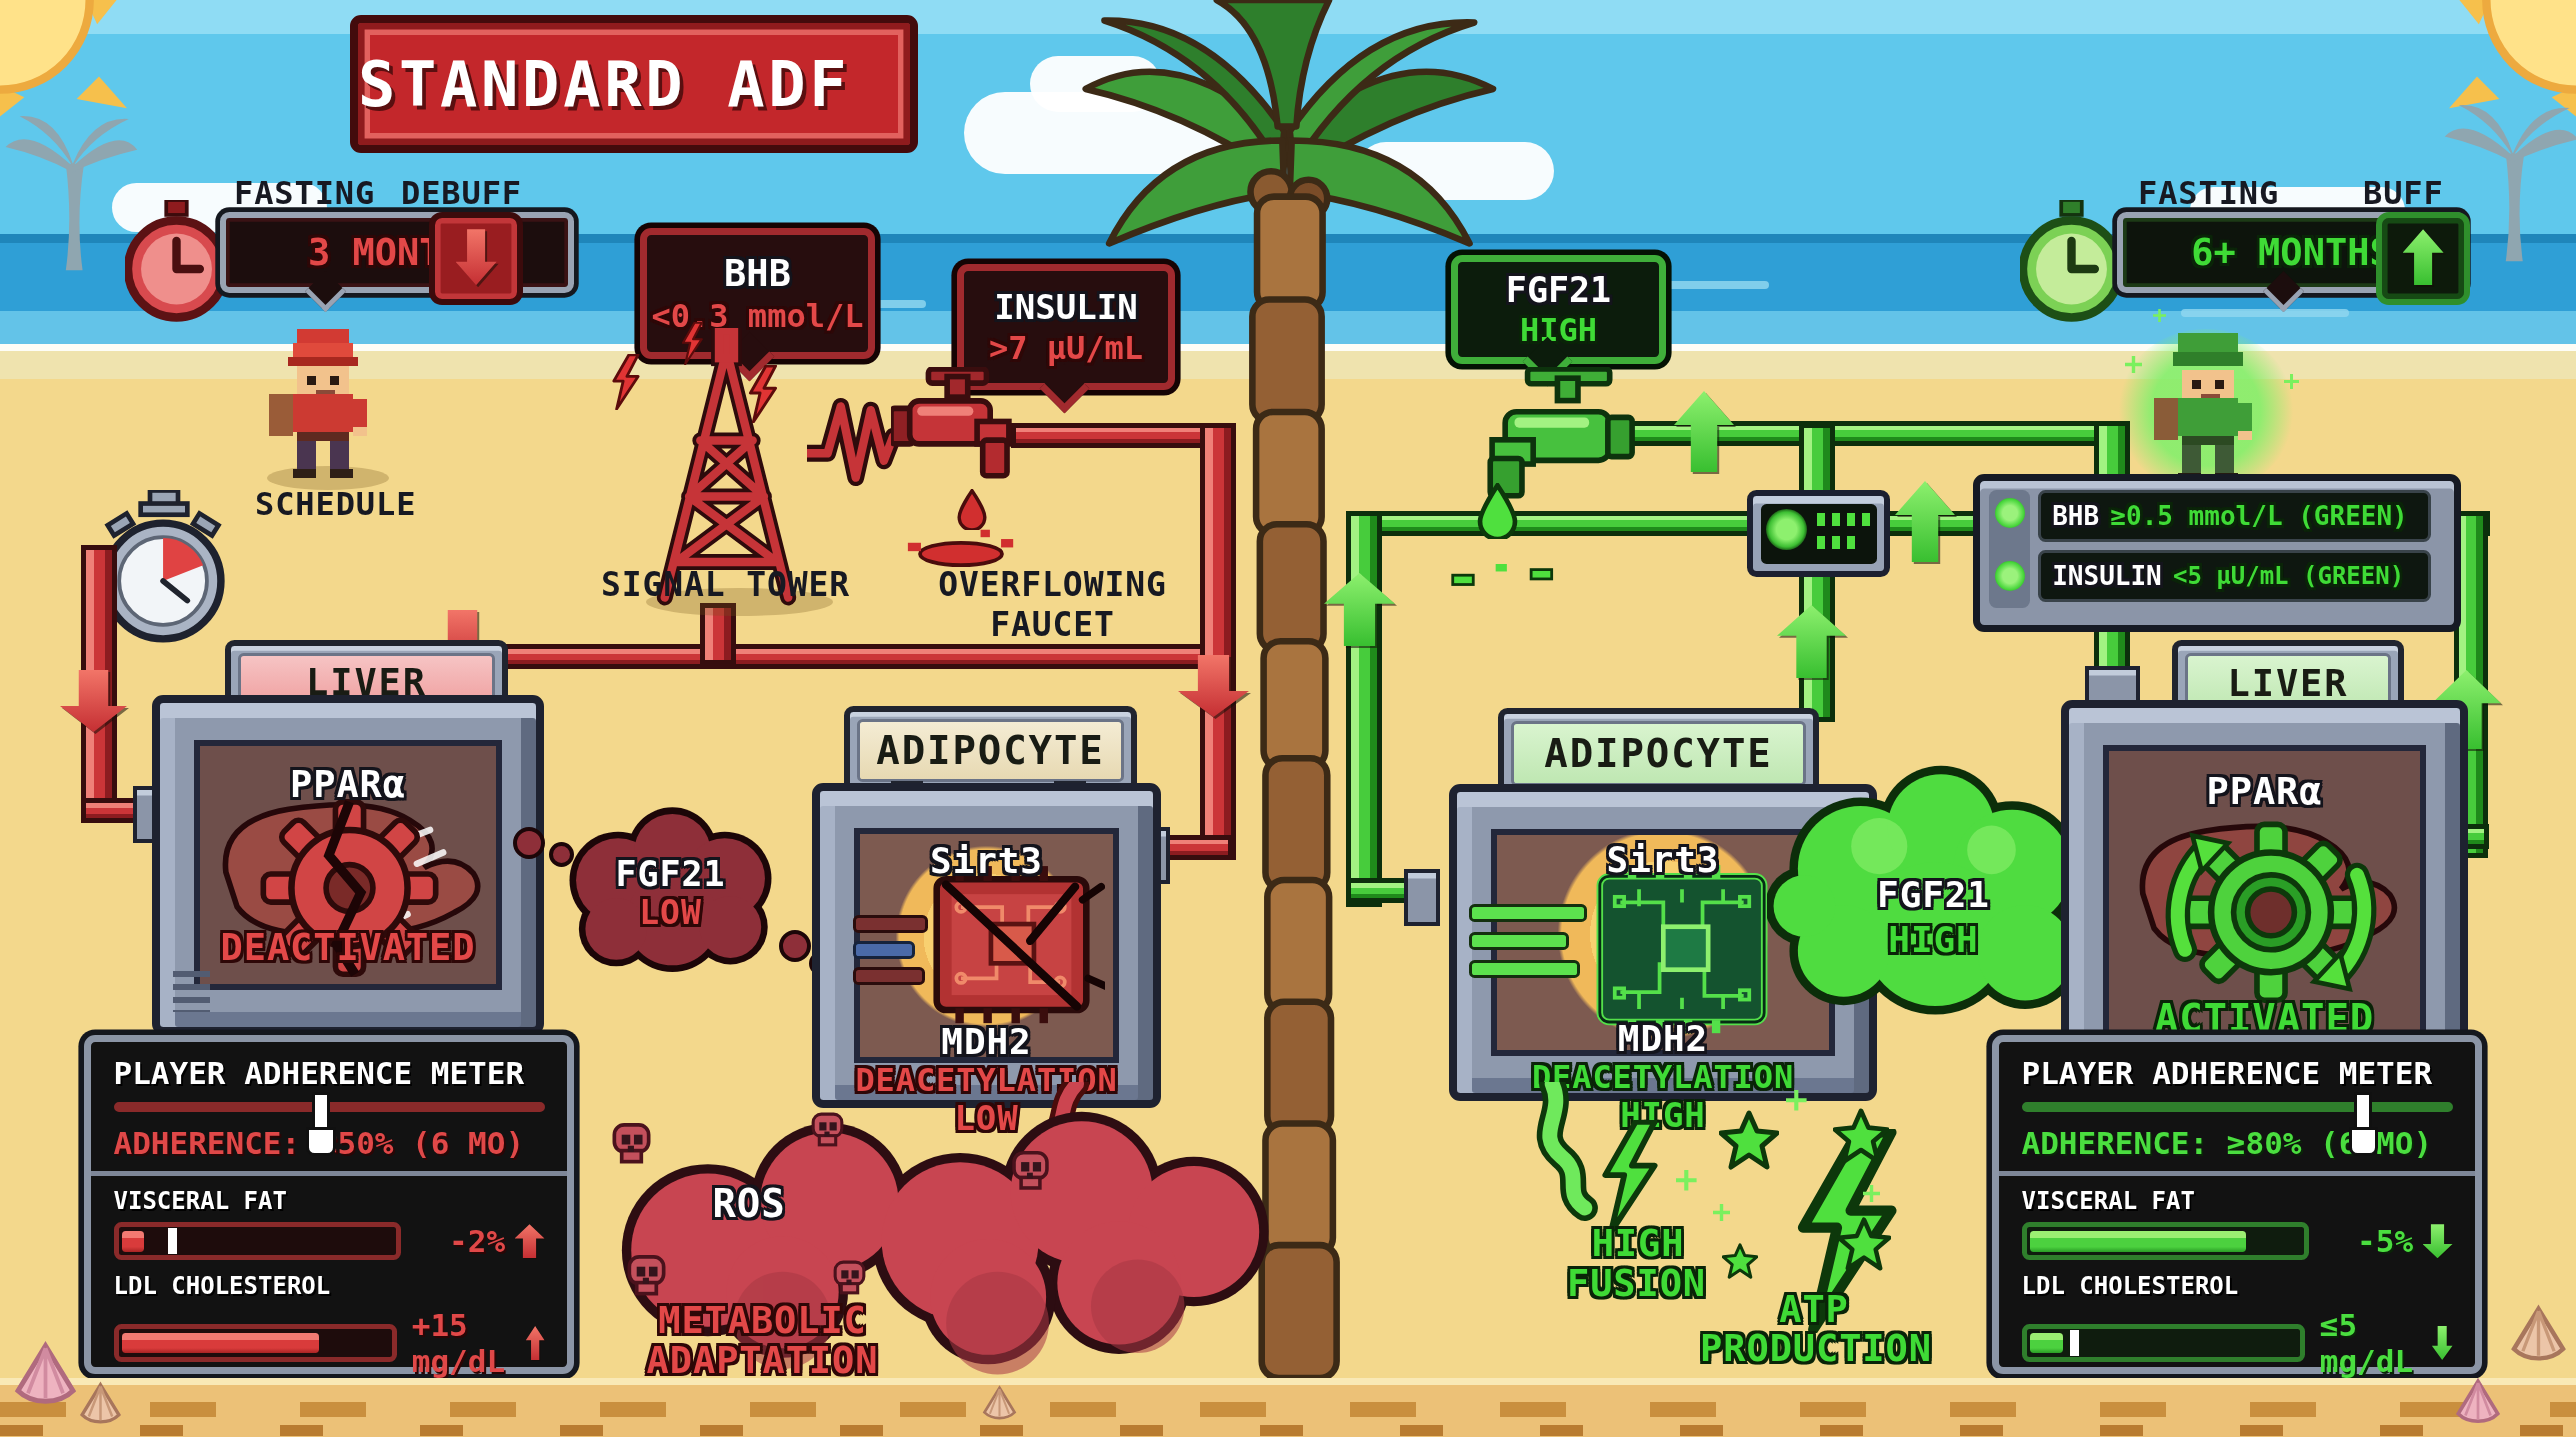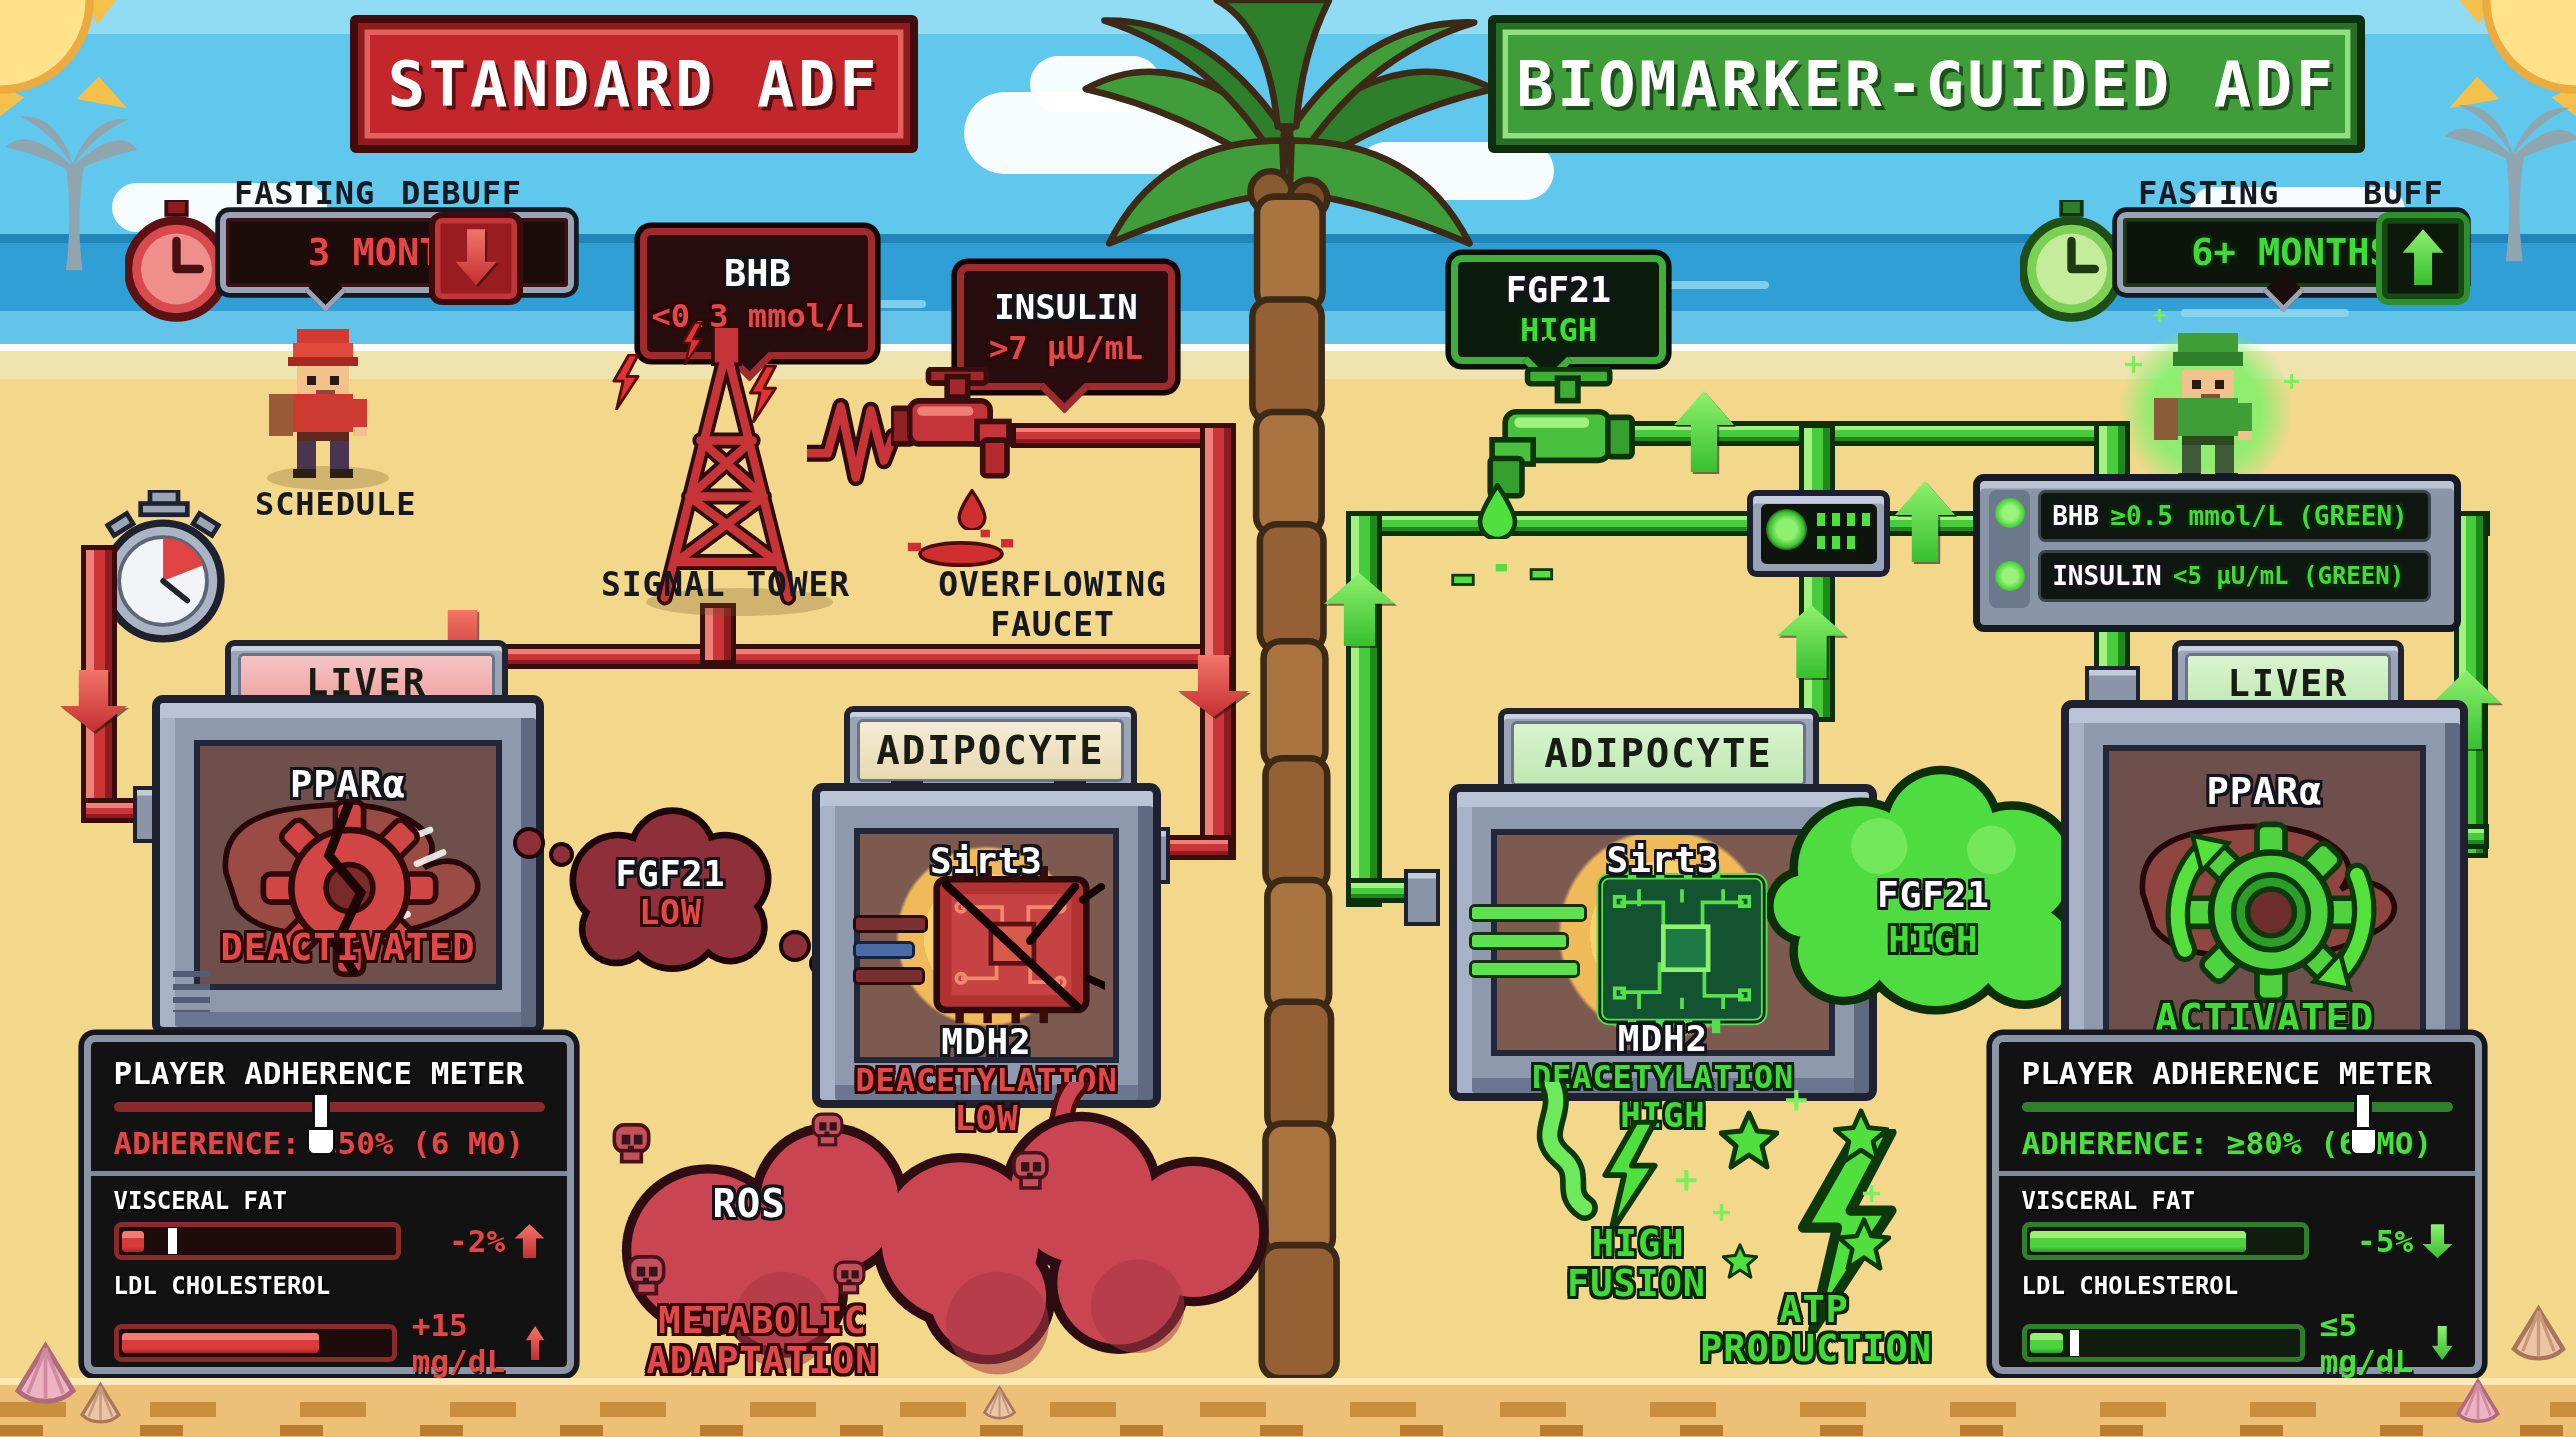--- a/index.html
+++ b/index.html
@@ -16,22 +16,22 @@
   .streak{position:absolute;height:7.5px;border-radius:5.6px;background:#8ed6ee;opacity:.85}
   .wcl{position:absolute;background:#ffffff;border-radius:56px;opacity:.95}
   
   .t{position:absolute;white-space:nowrap;letter-spacing:0.9px}
   .tc{text-align:center}
   .dark{color:#171922}
   .ow{color:#ffffff;text-shadow:-2.8px 0 #14141c,2.8px 0 #14141c,0 -2.8px #14141c,0 2.8px #14141c,-2.8px -2.8px #14141c,2.8px 2.8px #14141c,2.8px -2.8px #14141c,-2.8px 2.8px #14141c}
   .og{color:#3fdb36;text-shadow:-2.8px 0 #0a2408,2.8px 0 #0a2408,0 -2.8px #0a2408,0 2.8px #0a2408,-2.8px -2.8px #0a2408,2.8px 2.8px #0a2408,2.8px -2.8px #0a2408,-2.8px 2.8px #0a2408}
   .orr{color:#e34848;text-shadow:-2.8px 0 #2e0707,2.8px 0 #2e0707,0 -2.8px #2e0707,0 2.8px #2e0707,-2.8px -2.8px #2e0707,2.8px 2.8px #2e0707,2.8px -2.8px #2e0707,-2.8px 2.8px #2e0707}
   
-  .banner{position:absolute;border:8.4px solid #430b0c;border-radius:6px;background:#c3272b;
-    box-shadow:inset 0 0 0 6.6px #8f1b1d,inset 0 0 0 12px #e2615e;display:flex;align-items:center;justify-content:center}
+  .banner{position:absolute;border:8.4px solid #430b0c;border-radius:11px;background:#c3272b;
+    box-shadow:inset 0 0 0 6.6px #8f1b1d,inset 0 0 0 12px #e2615e;display:flex;align-items:center;}
   .banner.g{border-color:#0e2e0d;background:#3f9e39;box-shadow:inset 0 0 0 6.6px #2a6f27,inset 0 0 0 12px #8fe07f}
   .banner span{font-size:62px;color:#fff;letter-spacing:3.7px;text-shadow:3.7px 3.7px 0 #5a0f10}
   .banner.g span{text-shadow:3.7px 3.7px 0 #1c4f1a}
   
   .badge{position:absolute;background:#1c0d0d;border:6.6px solid #99a3b3;border-radius:9.4px;
     box-shadow:0 0 0 4.7px #15181f,inset 0 0 0 3.7px #3a1214;display:flex;align-items:center;justify-content:center}
   .badge.gb{background:#0d140c;box-shadow:0 0 0 4.7px #15181f,inset 0 0 0 3.7px #1c3a16}
   .badge span{font-size:37px}
   .bptr{position:absolute;width:24px;height:24px;background:#1c0d0d;border-right:5.6px solid #99a3b3;border-bottom:5.6px solid #99a3b3;transform:rotate(45deg)}
   .co{position:absolute;background:#270d0e;border:7.5px solid #a12a2e;border-radius:11.2px;box-shadow:0 0 0 5.6px #160404;
@@ -193,23 +193,20 @@
           <rect x="214" y="1070" width="68" height="140" rx="18" fill="#946034"></rect>
           <rect x="212" y="1200" width="72" height="140" rx="18"></rect>
           <rect x="208" y="1330" width="80" height="142" rx="18" fill="#946034"></rect>
         </g>
     </g>
   </svg>
 
   <div class="banner" style="left:350px;top:15px;width:552px;height:122px">
     <span>STANDARD ADF</span>
   </div>
-  <div class="banner g" style="left:1488px;top:15px;width:861px;height:122px">
-    <span>BIOMARKER-GUIDED ADF</span>
-  </div>
 
   <div class="t dark" style="left:234px;top:174px;width:168px;font-size:32px">FASTING</div>
   <div class="t dark" style="left:401px;top:174px;width:140px;font-size:32px">DEBUFF</div>
   <svg class="abs" style="left:125px;top:200px" width="103" height="125" viewBox="0 0 110 134">
     <rect x="44" y="0" width="22" height="16" fill="#8f1b1e" stroke="#3c0b0c" stroke-width="4"></rect>
     <circle cx="55" cy="74" r="52" fill="#d84a4e" stroke="#5c1214" stroke-width="9"></circle>
     <circle cx="55" cy="74" r="38" fill="#ef8f8c"></circle>
     <path d="M55 74 V44 M55 74 H80" stroke="#4a0f10" stroke-width="9" stroke-linecap="round"></path>
   </svg>
   <div class="badge" style="left:220px;top:212px;width:342px;height:69px">

